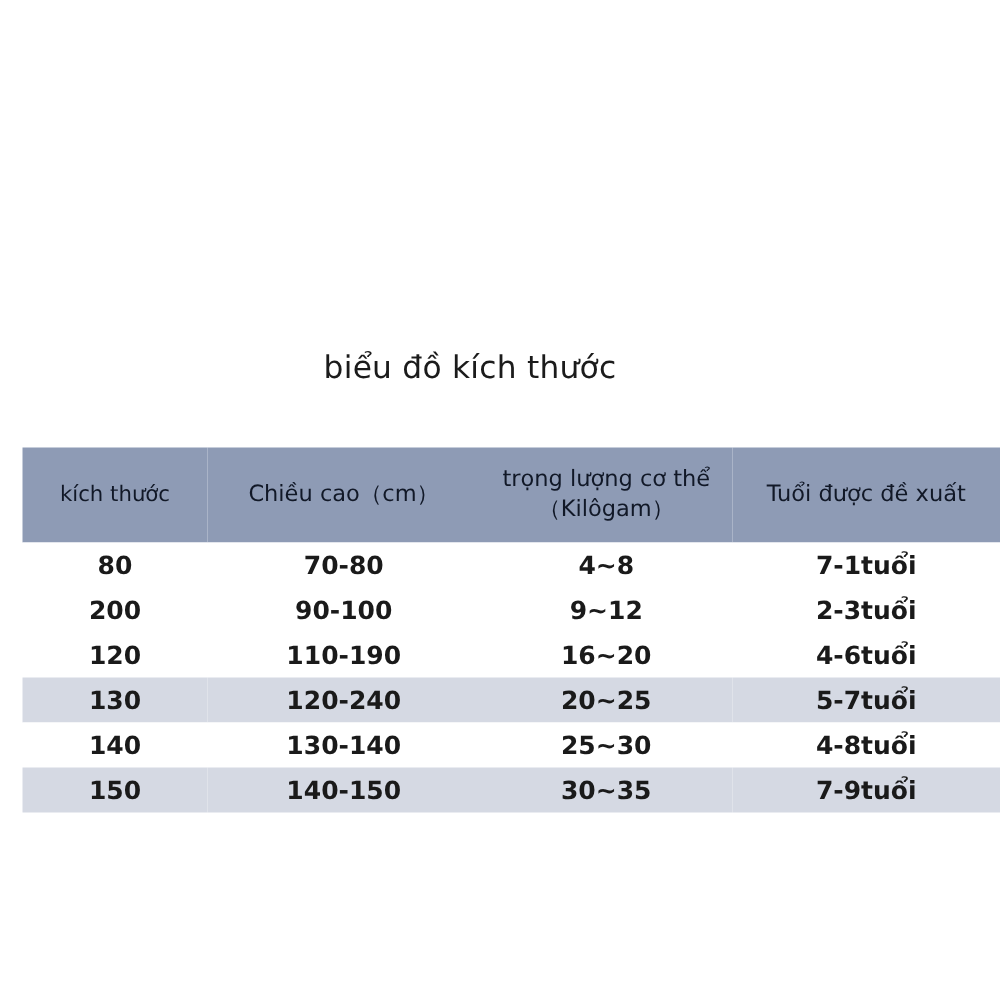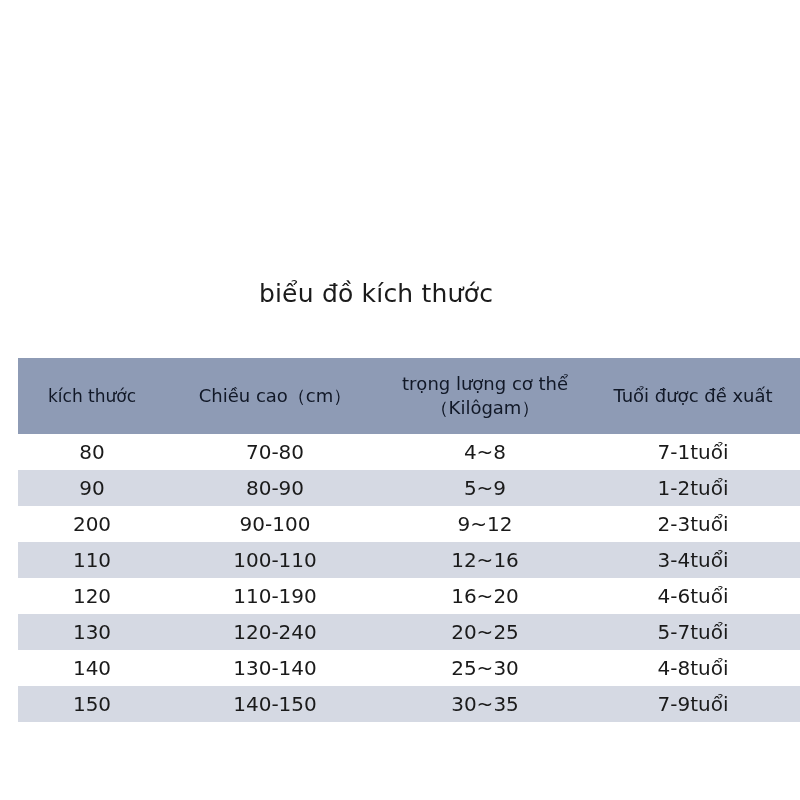--- a/index.html
+++ b/index.html
@@ -86,21 +86,21 @@
   }
 
   .size-table tbody td {
     height: 36px;
     padding: 0 6px;
     text-align: center;
     vertical-align: middle;
     font-size: 20px;
     line-height: 24px;
     color: #1a1a1a;
-    font-weight: 400;
+    font-weight: 700;
     border: 0;
     white-space: nowrap;
   }
 
   .size-table tbody tr.odd td { background: #ffffff; }
   .size-table tbody tr.even td { background: #d5d9e3; }
 </style>
 </head>
 <body>
 
@@ -125,37 +125,25 @@
         <th>Tuổi được đề xuất</th>
       </tr>
     </thead>
     <tbody>
       <tr class="odd">
         <td>80</td>
         <td>70-80</td>
         <td>4~8</td>
         <td>7-1tuổi</td>
       </tr>
-      <tr class="even">
-        <td>90</td>
-        <td>80-90</td>
-        <td>5~9</td>
-        <td>1-2tuổi</td>
-      </tr>
       <tr class="odd">
         <td>200</td>
         <td>90-100</td>
         <td>9~12</td>
         <td>2-3tuổi</td>
-      </tr>
-      <tr class="even">
-        <td>110</td>
-        <td>100-110</td>
-        <td>12~16</td>
-        <td>3-4tuổi</td>
       </tr>
       <tr class="odd">
         <td>120</td>
         <td>110-190</td>
         <td>16~20</td>
         <td>4-6tuổi</td>
       </tr>
       <tr class="even">
         <td>130</td>
         <td>120-240</td>

